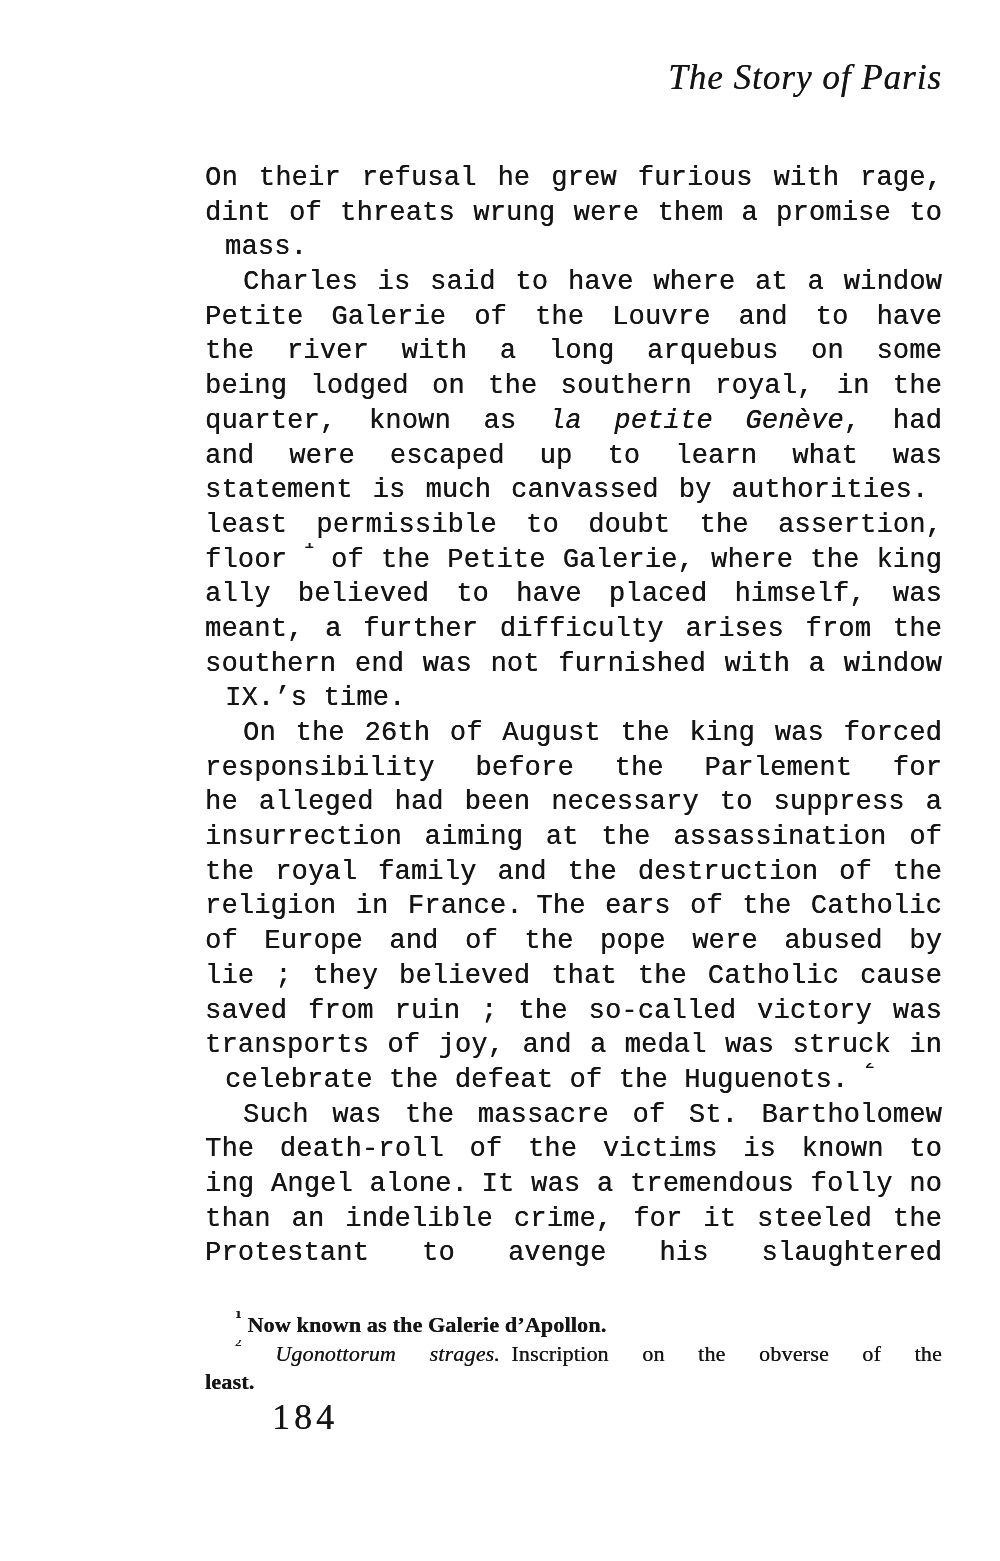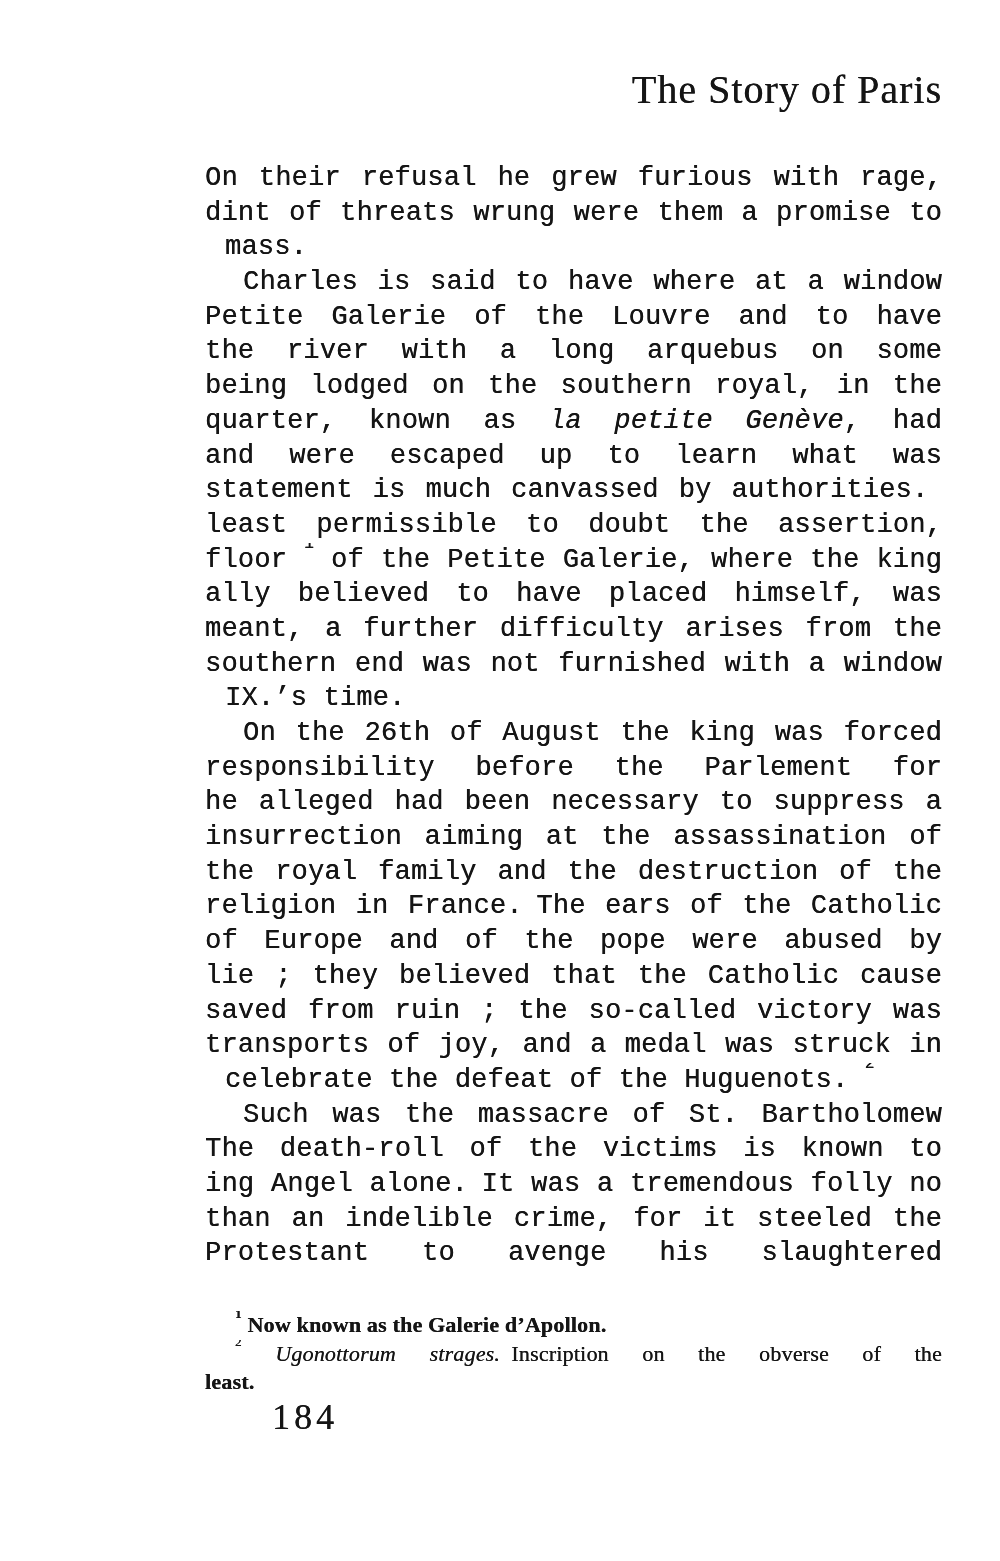--- a/index.html
+++ b/index.html
@@ -15,25 +15,25 @@
     color: #151515;
     font-family: "Liberation Serif", "DejaVu Serif", serif;
     overflow: hidden;
   }
   .running-header {
     position: absolute;
     top: 58px;
     left: 205px;
     width: 737px;
     text-align: right;
-    font-size: 40px;
+    font-style: italic;
+    font-size: 35px;
     letter-spacing: 1px;
     white-space: nowrap;
     text-shadow: 0.3px 0.3px 0 #1a1a1a;
-    margin-top: 8px;
   }
   .body-block {
     position: absolute;
     top: 161px;
     left: 205px;
     width: 737px;
     font-family: Liberation Mono, monospace;
   }
   .line {
     font-size: 27px;

